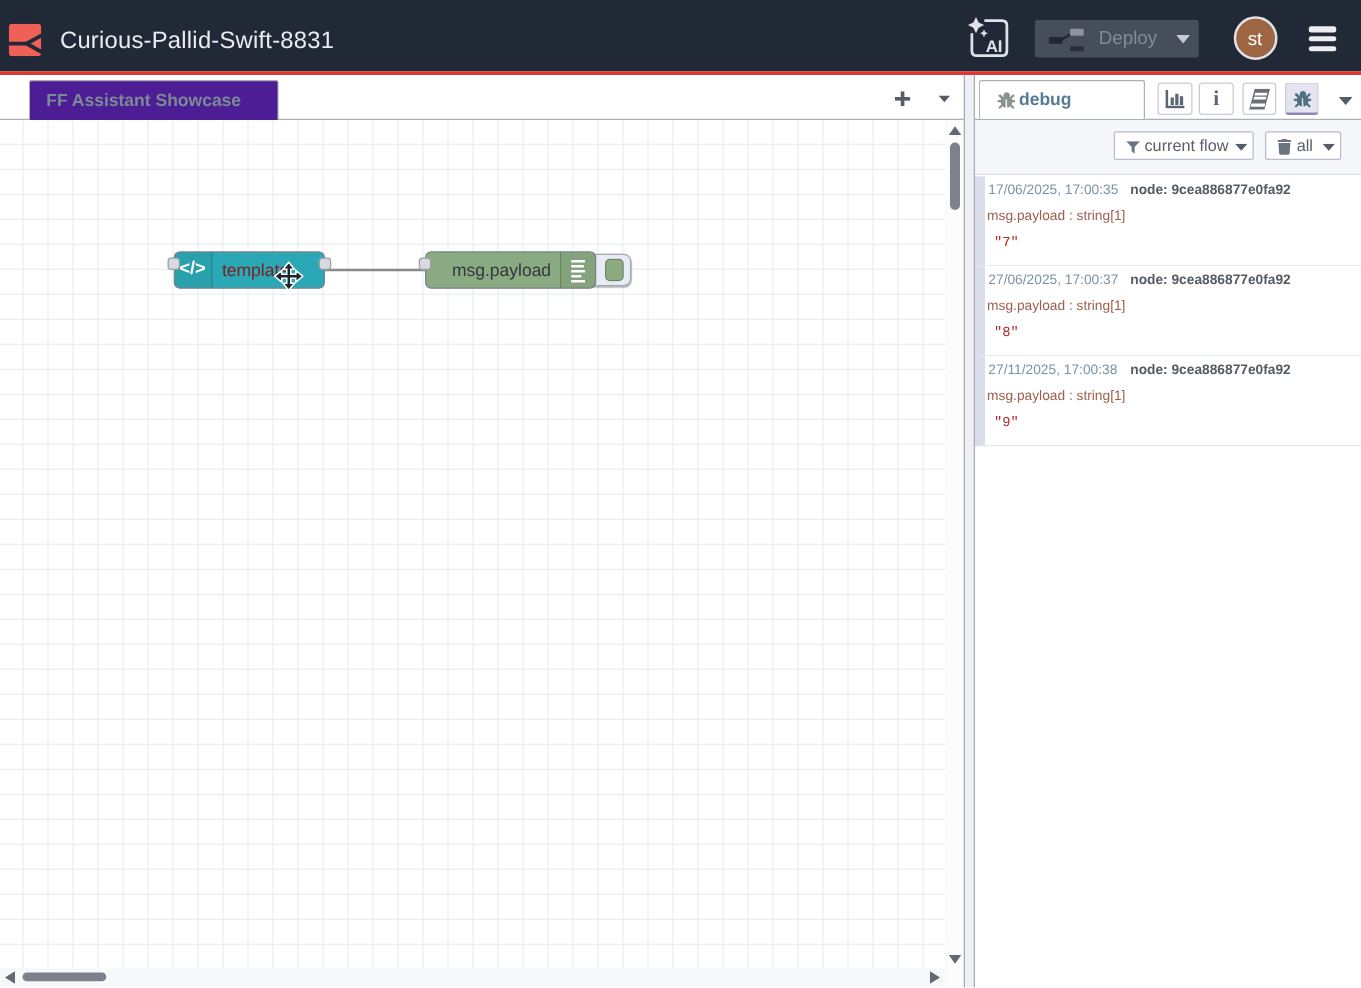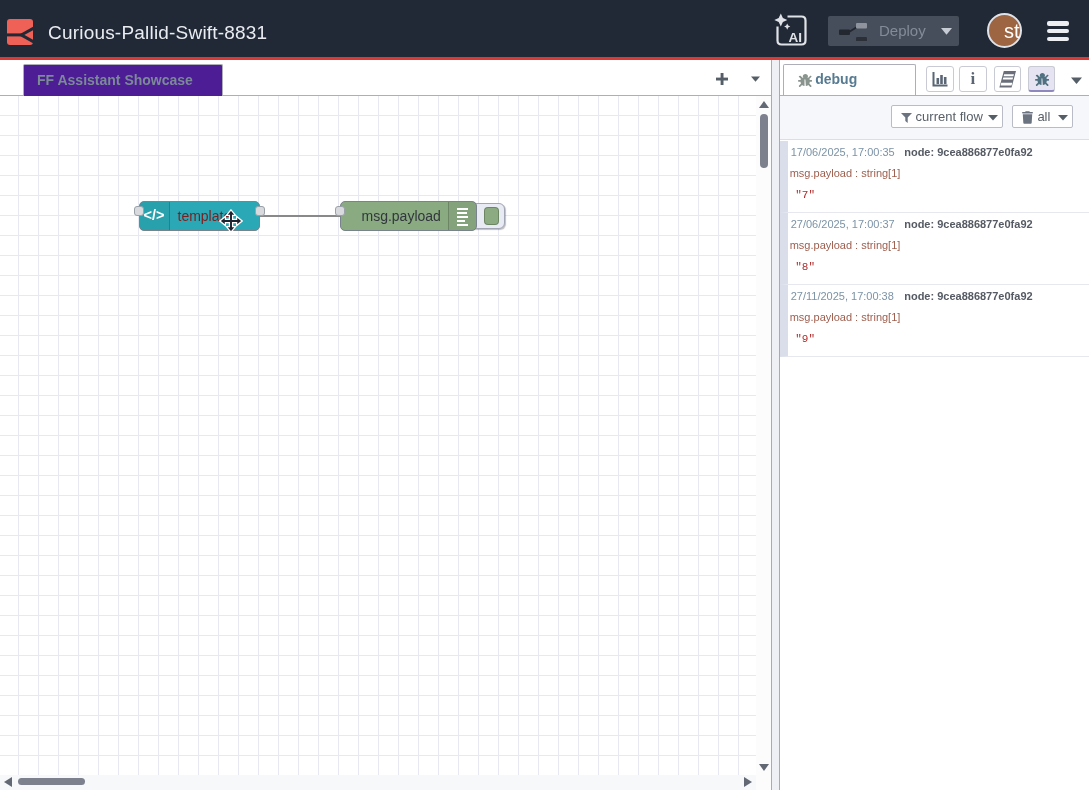--- a/index.html
+++ b/index.html
@@ -12,21 +12,21 @@
   #header { position:absolute; left:0; top:0; width:1089px; height:57px; background:#212936; }
   #redline { position:absolute; left:0; top:57px; width:1089px; height:3px; background:#da3a33; }
   #title { position:absolute; left:48px; top:0; height:57px; line-height:65px;
     font-size:19px; color:#e9ecf1; letter-spacing:0.2px; }
   #deploybtn { position:absolute; left:828px; top:15.5px; width:131px; height:30px;
     background:#474e5b; border-radius:2px;padding-left:20px; }
   #deploytext { position:absolute; left:51px; top:0; height:30px; line-height:30px;
     font-size:15px; color:#838b98; }
   #avatar { position:absolute; left:986.5px; top:12.5px; width:35px; height:35px;
     border-radius:50%; background:#9d6542; border:2.5px solid #dfe2e8;
-    color:#fff; font-size:20px; text-align:right; line-height:33px; }
+    color:#fff; font-size:15px; text-align:center; line-height:33px; }
   .hbar { position:absolute; left:1046.5px; width:22.5px; height:4.2px;
     background:#eceef1; border-radius:2px; }
 
   
   #wstabs { position:absolute; left:0; top:60px; width:771px; height:35.5px;
     background:#fff; border-bottom:1px solid #adaeb8; }
   #wstab { position:absolute; left:23px; top:3.5px; width:200px; height:32px;
     background:#4c1d95; border:1px solid #adaeb8; border-bottom:none;
     border-radius:2px 2px 0 0; text-align:left; padding-left:13px; line-height:31px;
     font-size:14px; font-weight:bold; color:#7b8a96; }

